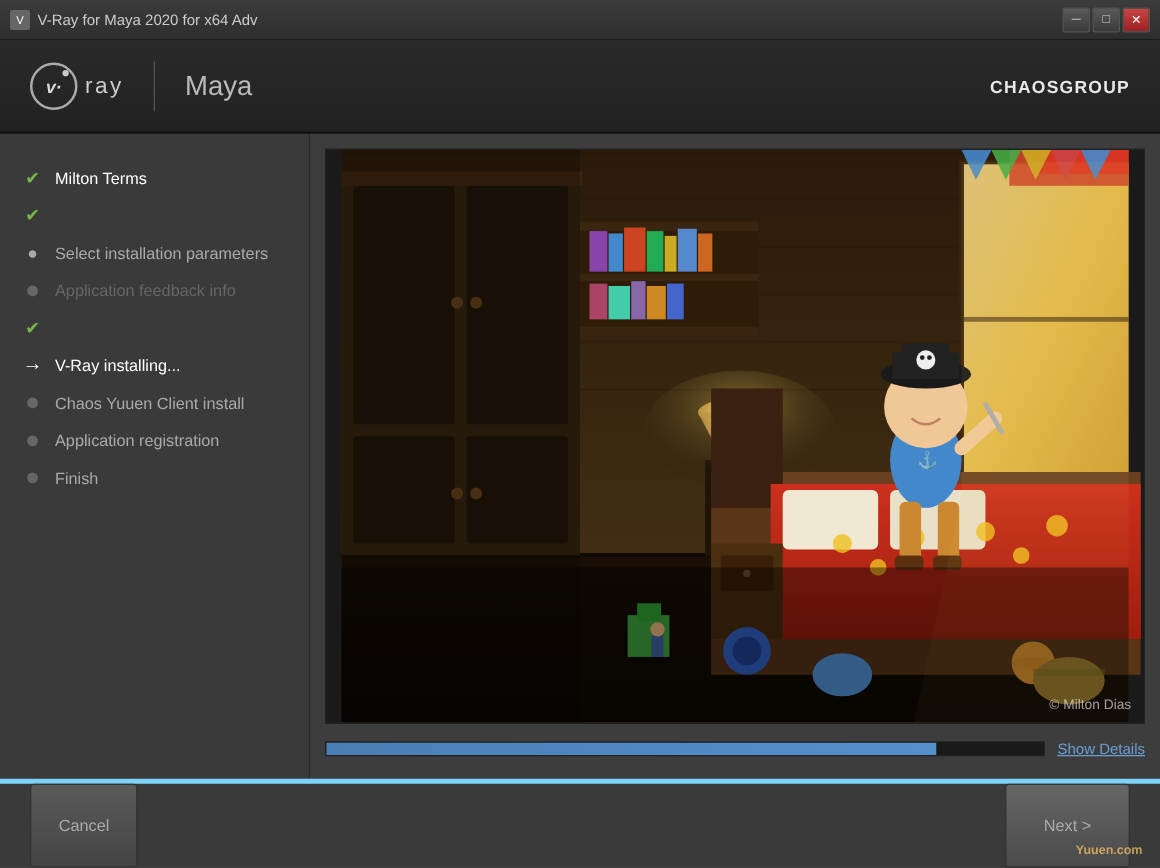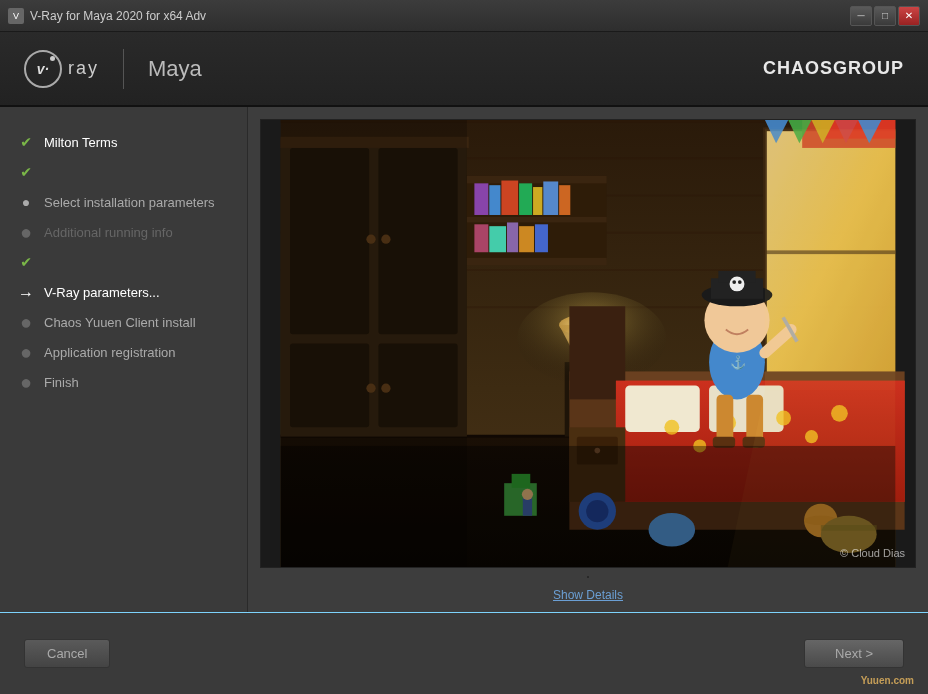--- a/index.html
+++ b/index.html
@@ -120,21 +120,21 @@
       background: #555;
       margin: 0 10px;
     }
     .maya-text {
       color: #bbb;
       font-size: 22px;
       font-weight: 400;
     }
     .chaos-logo {
       color: #bbb;
-      font-size: 18px;
+      font-size: 14px;
       font-weight: bold;
       letter-spacing: 1px;
     }
     .chaos-logo span.c {
       color: #e8e8e8;
     }
 
     
     .content-area {
       display: flex;
@@ -206,21 +206,20 @@
       font-size: 11px;
     }
 
     
     .progress-area {
       display: flex;
       align-items: center;
       gap: 10px;
       margin-top: 8px;
       height: 24px;
-      flex-direction: column;
     }
     .progress-bar-container {
       flex: 1;
       height: 12px;
       background: #1a1a1a;
       border: 1px solid #222;
       border-radius: 1px;
       overflow: hidden;
     }
     .progress-bar-fill {
@@ -231,25 +230,24 @@
     .show-details-link {
       color: #6b9fd4;
       font-size: 12px;
       cursor: pointer;
       white-space: nowrap;
       text-decoration: underline;
     }
 
     
     .bottom-bar {
-      height: 82px;
+      height: 71px;
       background: #3a3a3a;
-      border-top: 1px solid #7dd3fc;
-      display: flex;
-      align-items: center;
+      border-top: 4px solid #7dd3fc;
+      display: flex;
       justify-content: space-between;
       padding: 0 24px;
       flex-shrink: 0;
     }
     .btn-cancel {
       padding: 6px 22px;
       background: linear-gradient(to bottom, #5a5a5a, #444);
       color: #aaa;
       border: 1px solid #333;
       border-radius: 3px;
@@ -325,30 +323,30 @@
         <div class="item-icon check-icon">✔</div>
       </div>
 
       <div class="sidebar-item">
         <div class="item-icon dot-active">●</div>
         <span>Select installation parameters</span>
       </div>
 
       <div class="sidebar-item dimmed">
         <div class="item-icon dot-icon">●</div>
-        <span>Additional running info</span>
+        <span>Application feedback info</span>
       </div>
 
       <div class="sidebar-item active">
         <div class="item-icon check-icon">✔</div>
       </div>
 
       <div class="sidebar-item current-arrow">
         <div class="item-icon arrow-icon">→</div>
-        <span>V-Ray parameters...</span>
+        <span>V-Ray installing...</span>
       </div>
 
       <div class="sidebar-item">
         <div class="item-icon dot-icon">●</div>
         <span>Chaos Yuuen Client install</span>
       </div>
 
       <div class="sidebar-item">
         <div class="item-icon dot-icon">●</div>
         <span>Application registration</span>
@@ -530,21 +528,21 @@
           <rect x="260" y="405" width="10" height="20" fill="#4466aa"></rect>
           <circle cx="265" cy="402" r="6" fill="#f0c080"></circle>
 
           <rect x="520" y="10" width="140" height="280" fill="rgba(255,220,100,0.08)"></rect>
 
           <polygon points="520,290 660,290 660,480 480,480" fill="rgba(255,200,80,0.06)"></polygon>
 
           <rect x="0" y="0" width="200" height="480" fill="rgba(0,0,0,0.2)"></rect>
           <rect x="0" y="350" width="660" height="130" fill="rgba(0,0,0,0.4)"></rect>
         </svg>
-        <div class="copyright-text">© Cloud Dias</div>
+        <div class="copyright-text">© Milton Dias</div>
       </div>
 
       <div class="progress-area">
         <div class="progress-bar-container">
           <div class="progress-bar-fill" style="width: 85%;"></div>
         </div>
         <span class="show-details-link">Show Details</span>
       </div>
     </div>
 

